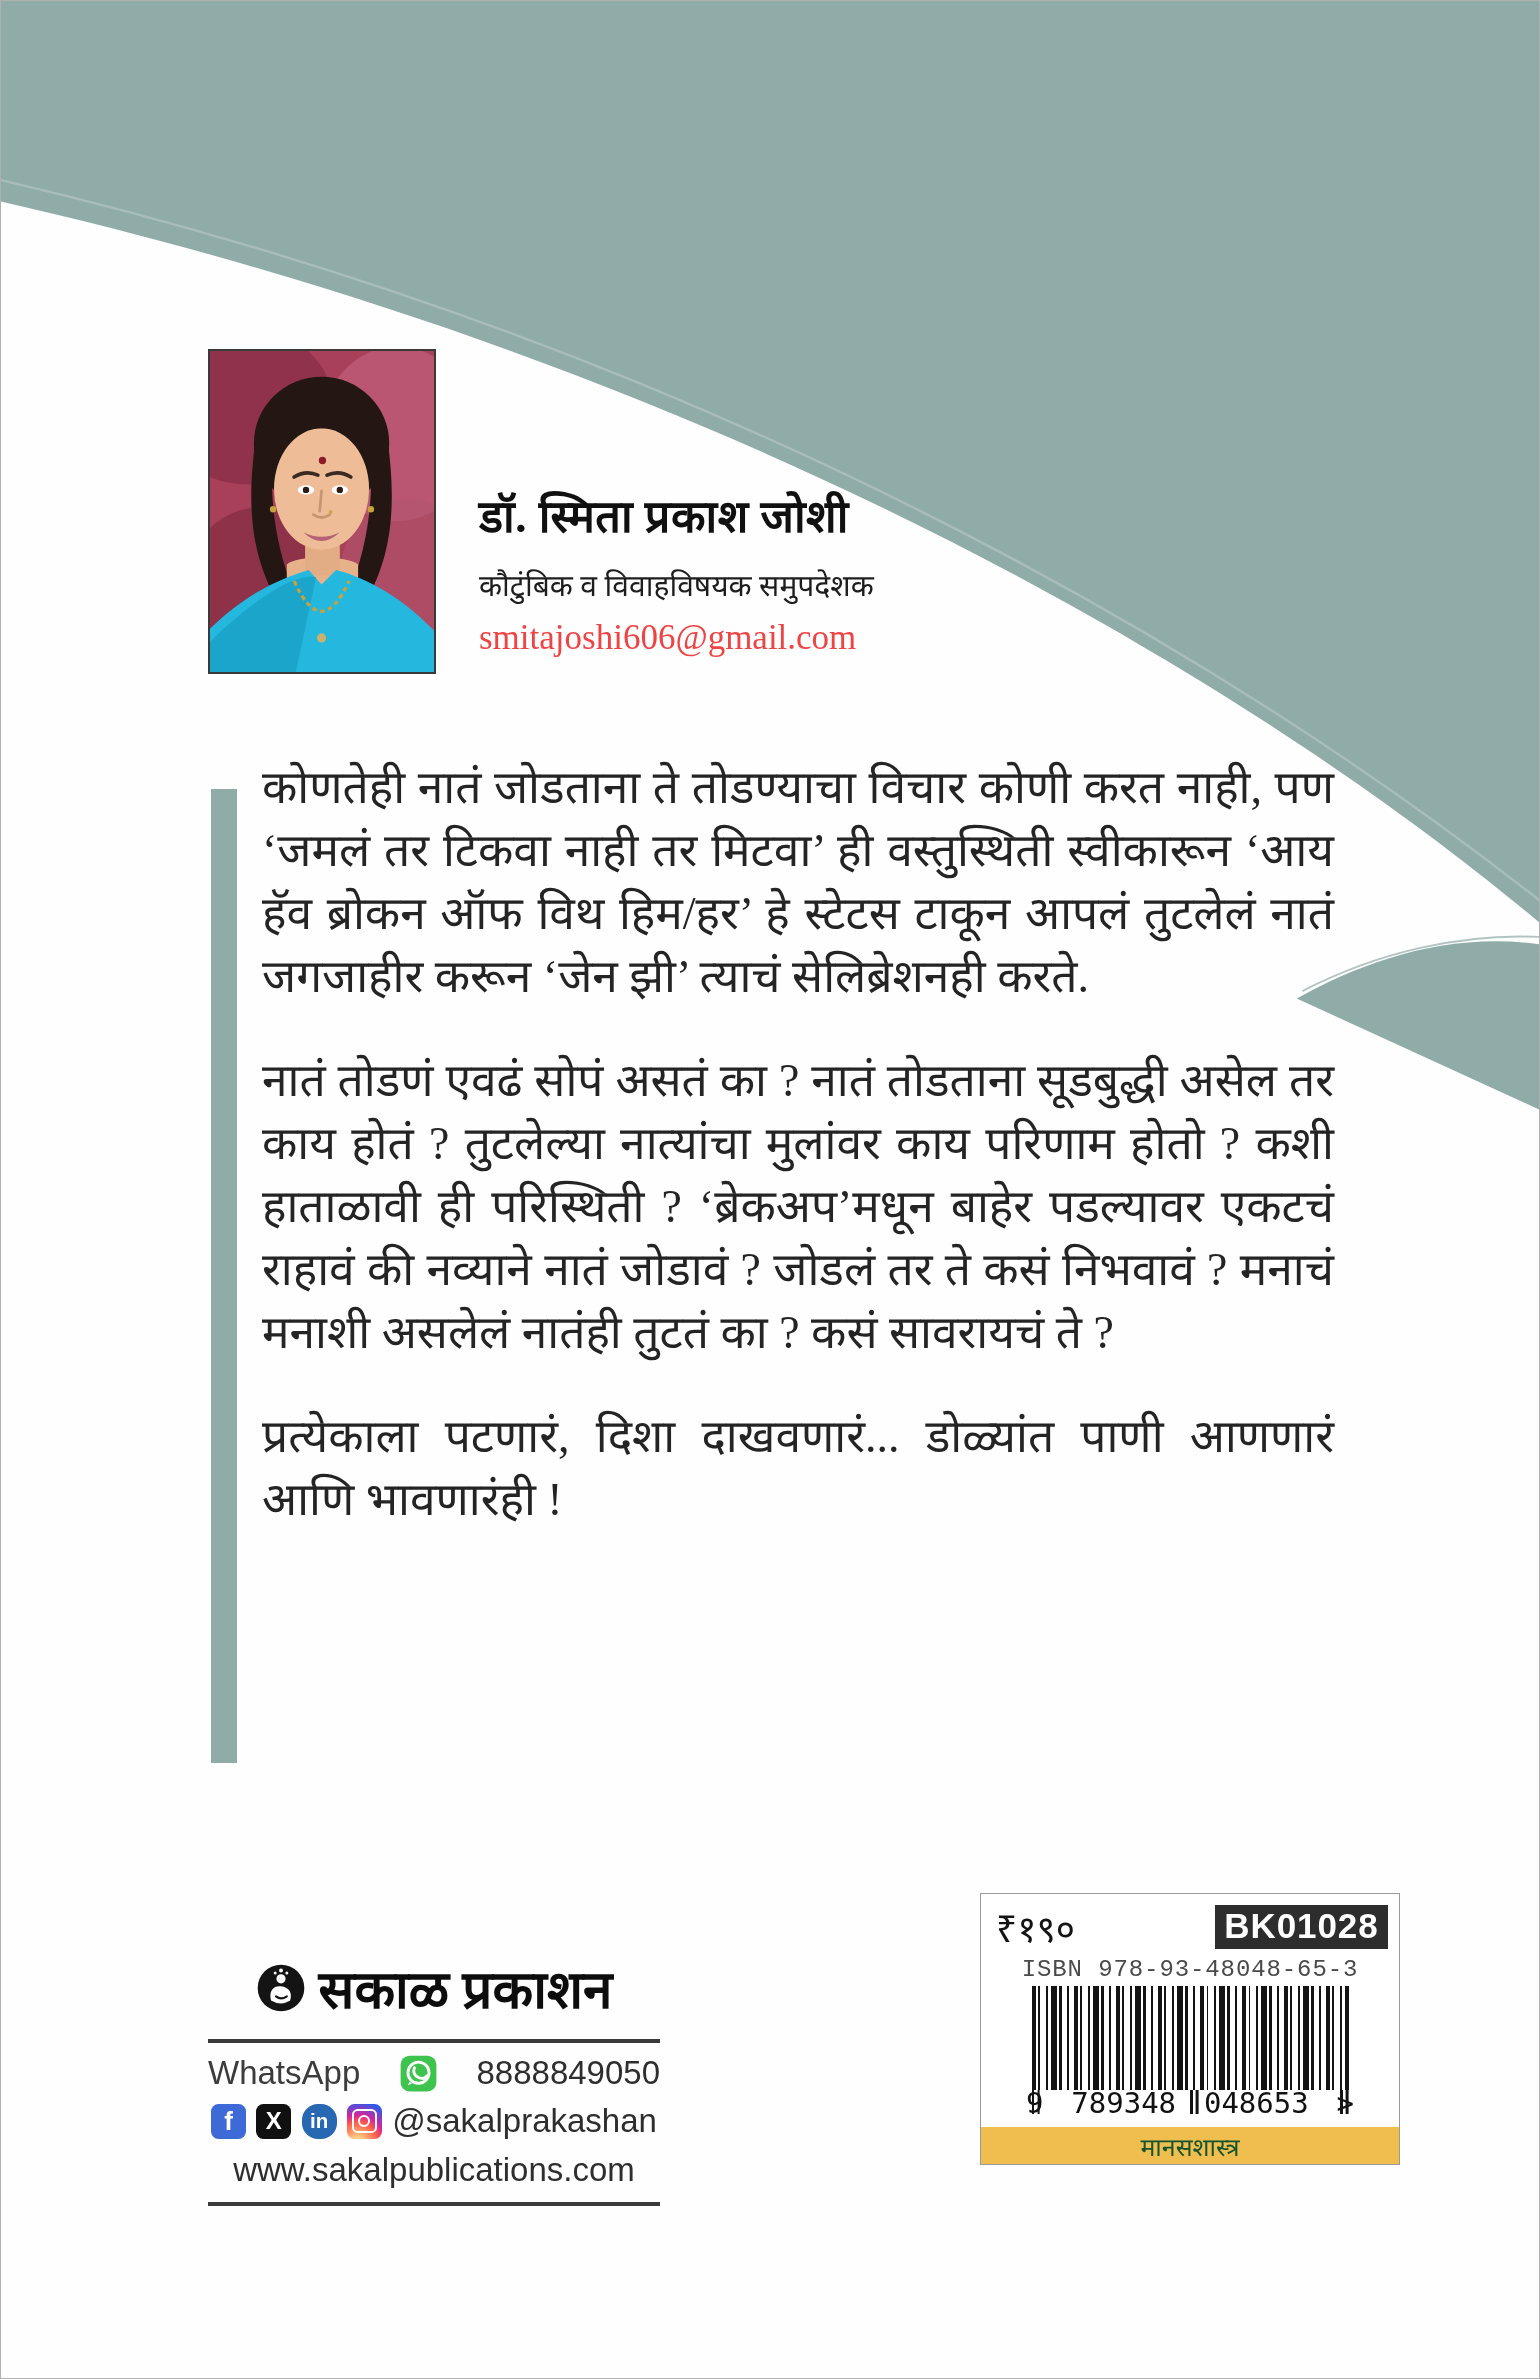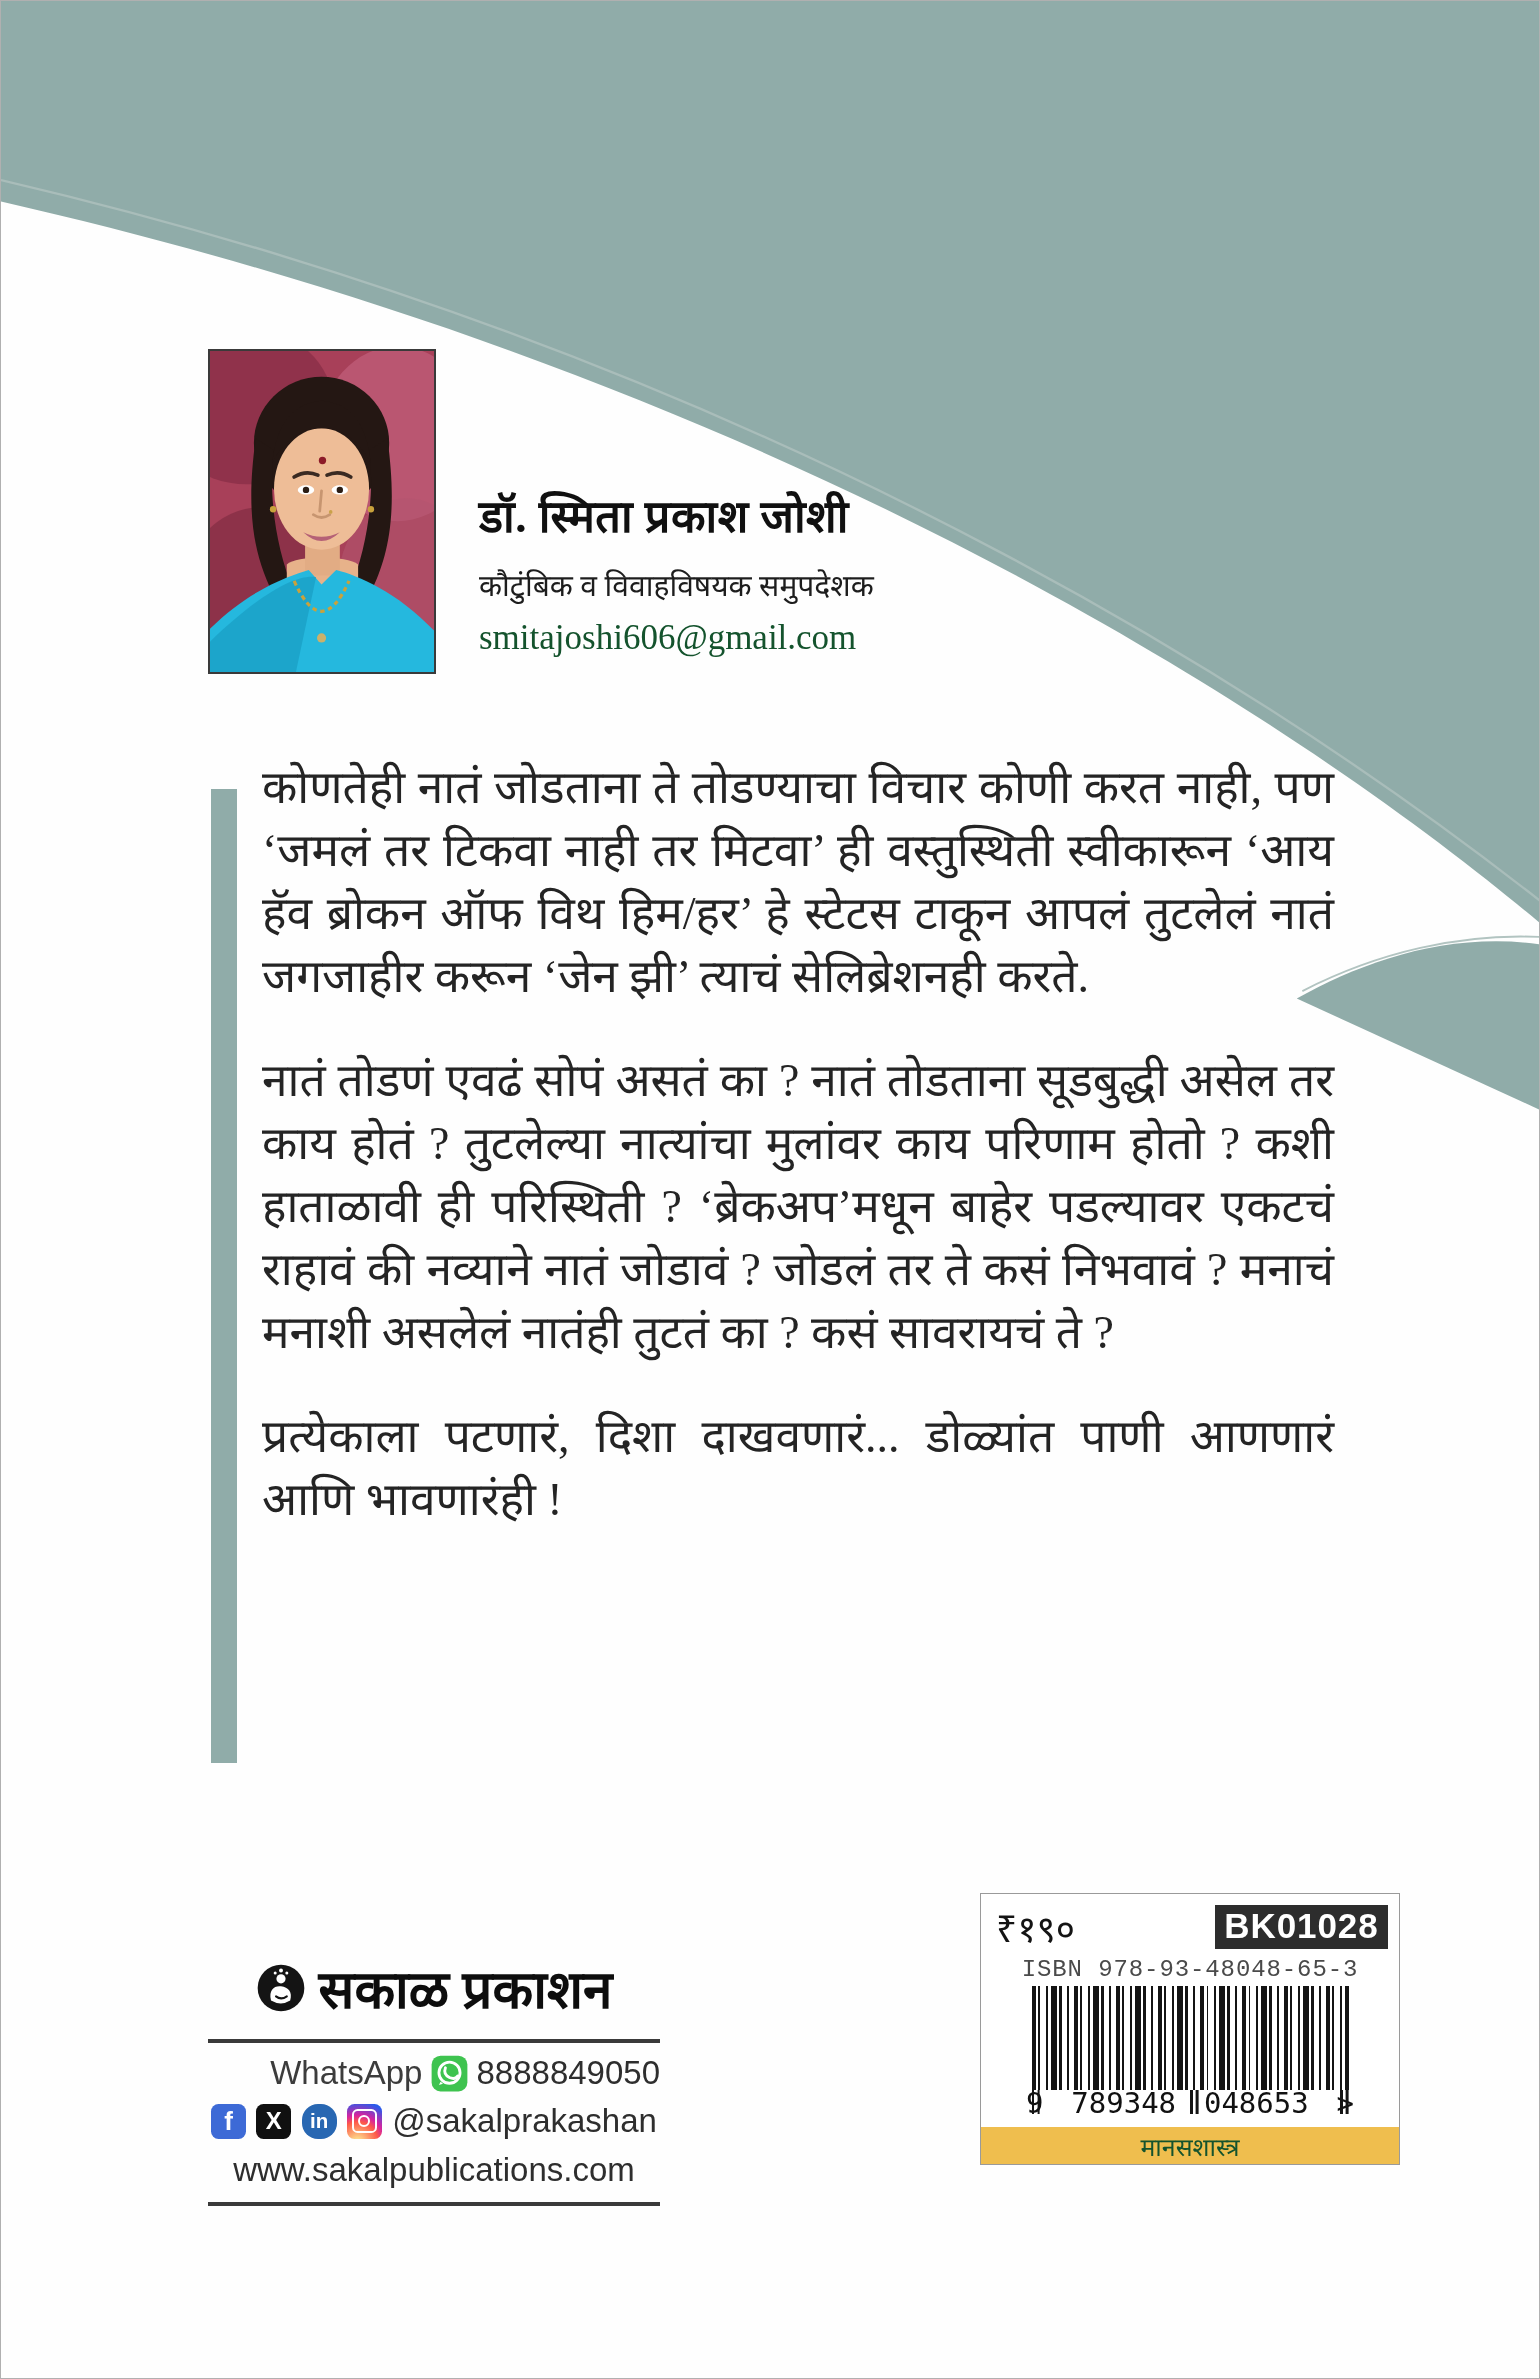--- a/index.html
+++ b/index.html
@@ -18,21 +18,21 @@
   }
   .photo-frame svg { display:block; width:100%; height:100%; }
   .author-name {
     position:absolute; left:478px; top:483px; font-size:45px; font-weight:bold;
     color:#101010; letter-spacing:0.5px; white-space:nowrap;
   }
   .author-role {
     position:absolute; left:478px; top:563px; font-size:30px; color:#1d1d1d; white-space:nowrap;
   }
   .author-email {
-    position:absolute; left:478px; top:617px; font-size:35px; color:#14532d;
+    position:absolute; left:478px; top:617px; font-size:35px; color:#ef4444;
     font-family:"Liberation Serif", serif; white-space:nowrap;
   }
 
   
   .accent-bar {
     position:absolute; left:210px; top:788px; width:26px; height:974px;
     background:#90aca9;
   }
   .blurb {
     position:absolute; left:261px; top:755px; width:1072px;
@@ -48,21 +48,21 @@
   }
   .pub-logo-row { display:flex; align-items:center; justify-content:center; gap:13px; }
   .sakal-icon { width:50px; height:50px; flex:0 0 auto; }
   .pub-name {
     font-size:53px; font-weight:bold; color:#0d0d0d;
     font-family:"Liberation Serif", serif; white-space:nowrap;
   }
   .pub-rule { height:3.7px; background:#3a3a3a; margin-top:15px; }
   .pub-rule.bottom { margin-top:13px; }
   .whatsapp-row {
-    margin-top:11.2px; display:flex; justify-content:flex-end; align-items:center;
+    margin-top:11.2px; display:flex; justify-content:space-between; align-items:center;
     gap:7.5px; font-size:33px; color:#3c3c3c;
   }
   .wa-number { color:#2e2e2e; }
   .wa-icon { width:39px; height:39px; }
   .social-row {
     margin-top:9.3px; display:flex; justify-content:center; align-items:center;
     gap:10.3px; font-size:33px; color:#2e2e2e;
   }
   .s-icon {
     width:35px; height:35px; border-radius:7.5px; display:flex;

